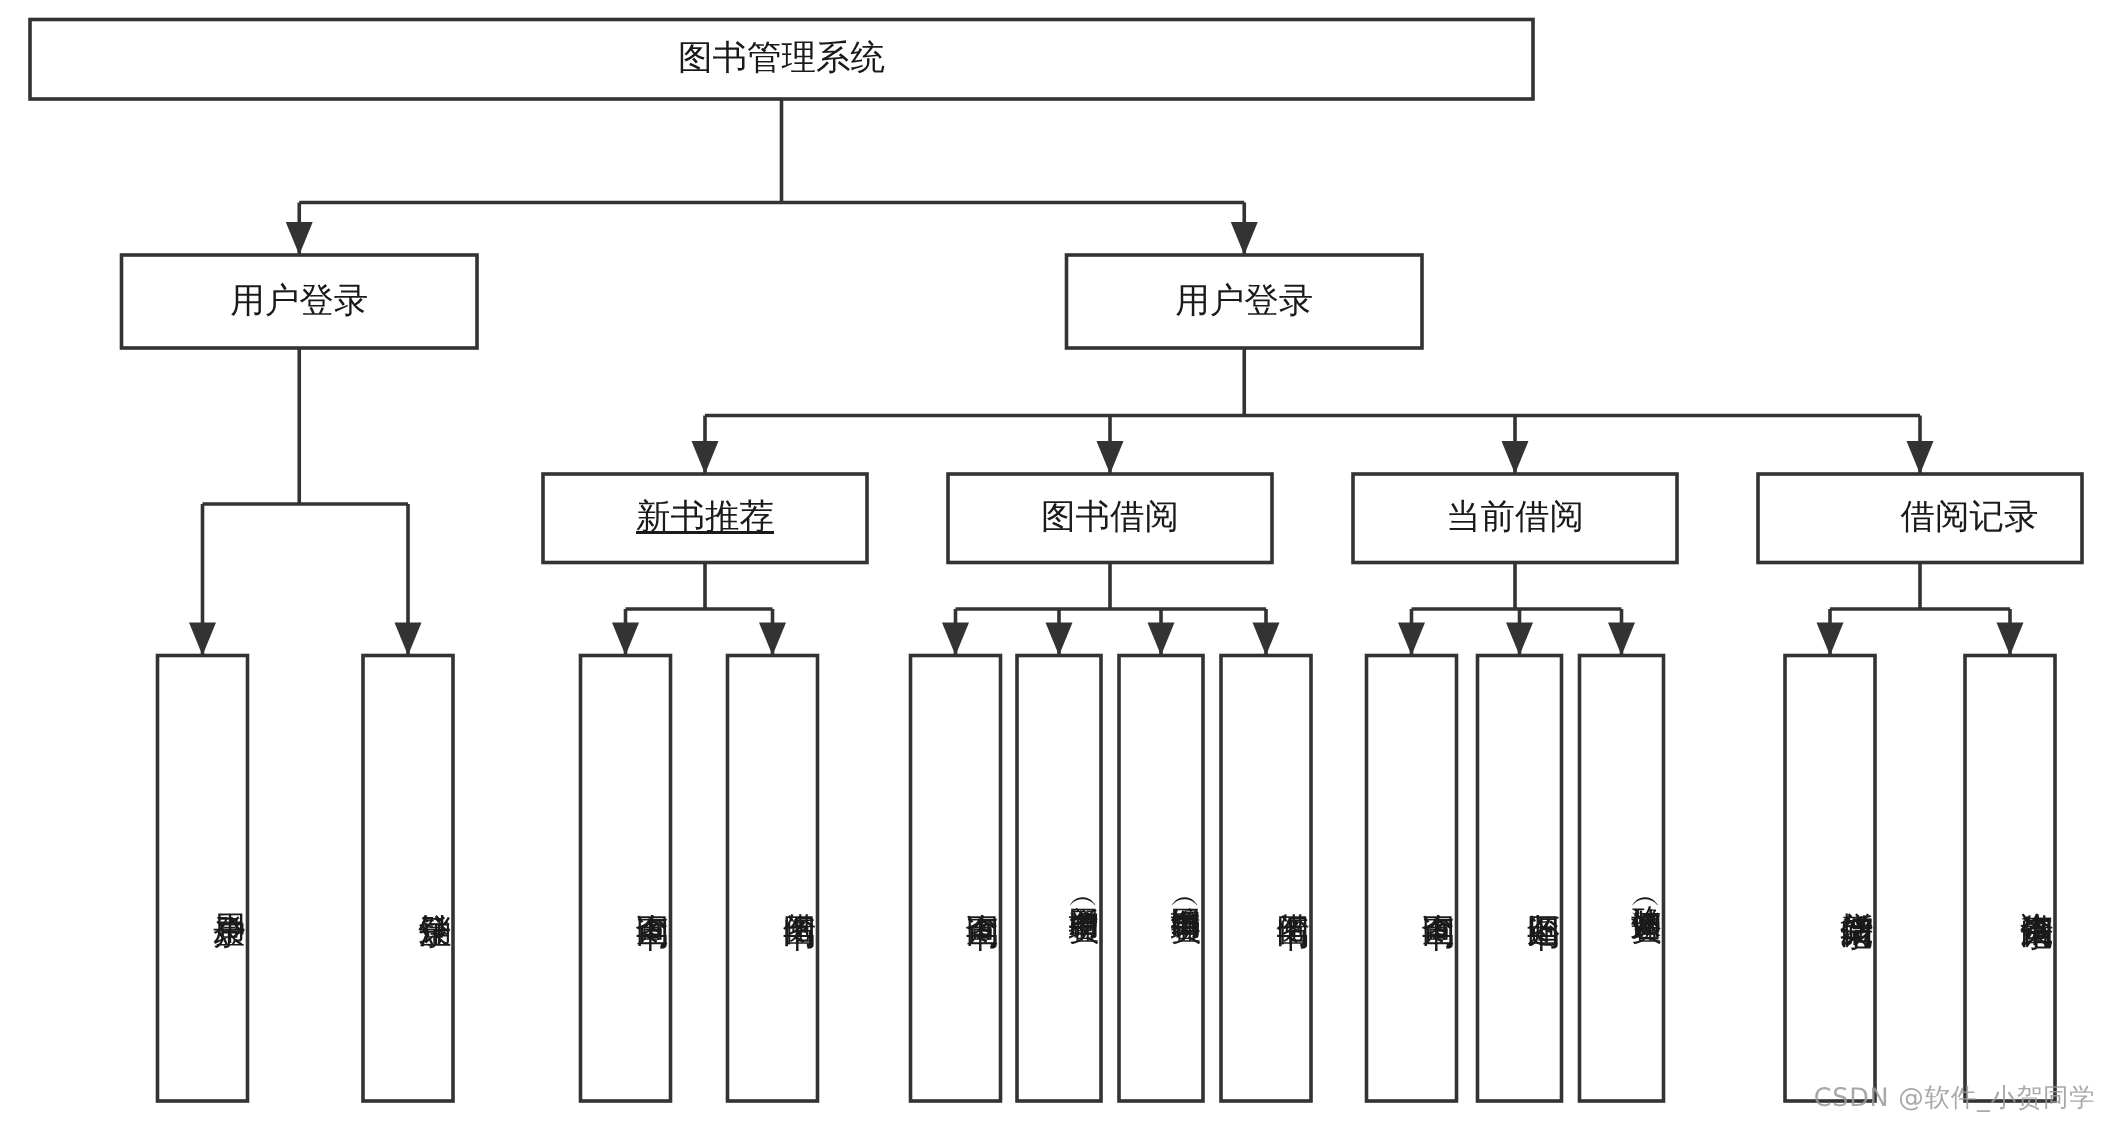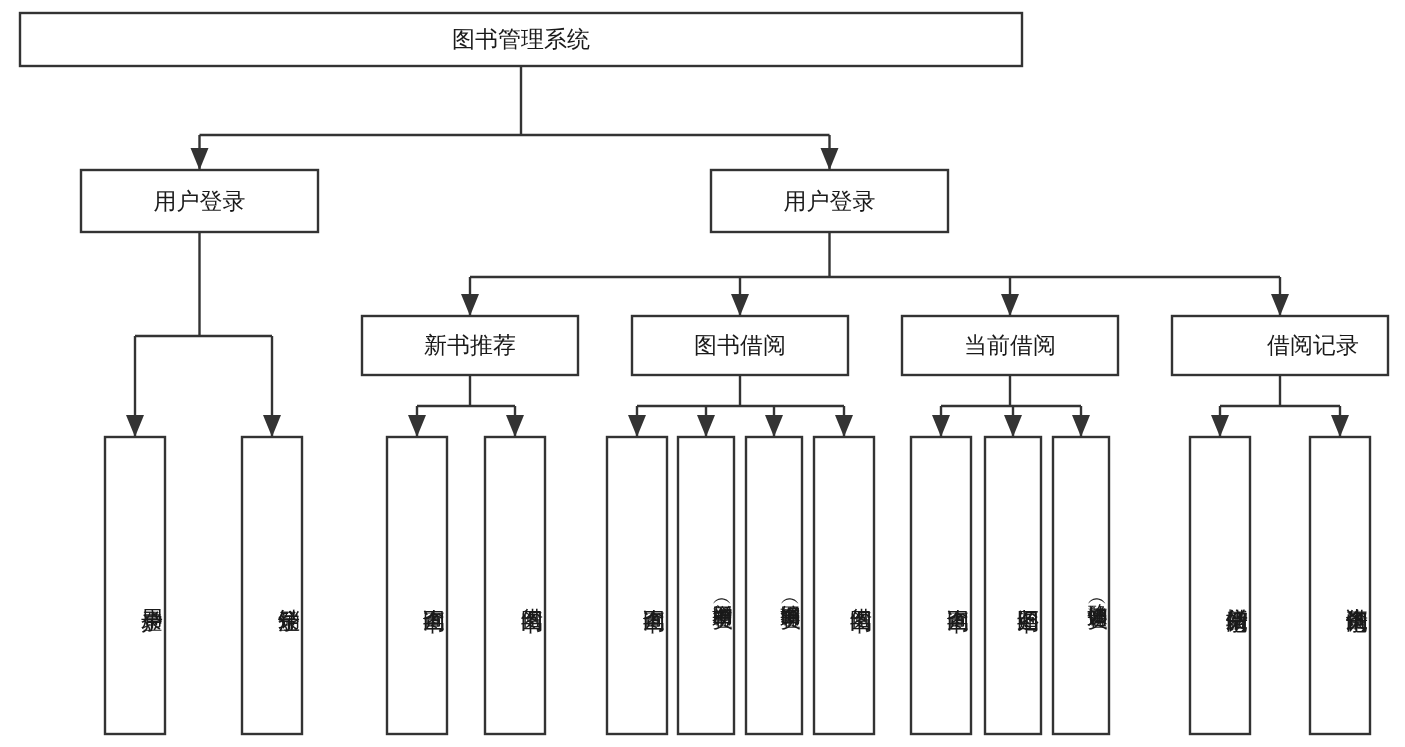--- a/index.html
+++ b/index.html
@@ -153,33 +153,34 @@
         <rect x="1053" y="437" width="56" height="297" class="node-box"></rect>
         <rect x="1190" y="437" width="60" height="297" class="node-box"></rect>
         <rect x="1310" y="437" width="60" height="297" class="node-box"></rect>
       </g>
   </svg>
 
   <div id="labels-layer">
       <div class="node-label label-h" style="left: 20px; top: 13px; width: 1002px; height: 53px;">图书管理系统</div>
       <div class="node-label label-h" style="left: 81px; top: 170px; width: 237px; height: 62px;">用户登录</div>
       <div class="node-label label-h" style="left: 711px; top: 170px; width: 237px; height: 62px;">用户登录</div>
-      <div class="node-label label-h" style="left: 362px; top: 316px; width: 216px; height: 59px;">新书推荐</div>
+      <div class="node-label label-h" style="left: 362px; top: 316px; width: 216px; height: 59px; text-decoration: underline;">新书推荐</div>
       <div class="node-label label-h" style="left: 632px; top: 316px; width: 216px; height: 59px; border-radius: 10px;">图书借阅</div>
       <div class="node-label label-h" style="left: 902px; top: 316px; width: 216px; height: 59px;">当前借阅</div>
       <div class="node-label label-h" style="left: 1172px; top: 316px; width: 216px; height: 59px; padding-left: 33px;">借阅记录</div>
       <div class="node-label label-v" style="left: 105px; top: 437px; width: 60px; height: 297px; align-items: flex-start; padding-top: 14px; box-sizing: border-box;">用户登录</div>
       <div class="node-label label-v" style="left: 242px; top: 437px; width: 60px; height: 297px; align-items: flex-start; padding-top: 14px; box-sizing: border-box;">注销登录</div>
       <div class="node-label label-v" style="left: 387px; top: 437px; width: 60px; height: 297px; align-items: flex-start; padding-top: 14px; box-sizing: border-box;">查询图书</div>
       <div class="node-label label-v" style="left: 485px; top: 437px; width: 60px; height: 297px; align-items: flex-start; padding-top: 14px; box-sizing: border-box;">借阅图书</div>
       <div class="node-label label-v" style="left: 607px; top: 437px; width: 60px; height: 297px; align-items: flex-start; padding-top: 14px; box-sizing: border-box;">查询图书</div>
       <div class="node-label label-v" style="left: 678px; top: 437px; width: 56px; height: 297px; align-items: flex-start; padding-top: 14px; box-sizing: border-box; font-size: 20px;">新增图书（管理员）</div>
       <div class="node-label label-v" style="left: 746px; top: 437px; width: 56px; height: 297px; align-items: flex-start; padding-top: 14px; box-sizing: border-box; font-size: 20px;">编辑图书（管理员）</div>
       <div class="node-label label-v" style="left: 814px; top: 437px; width: 60px; height: 297px; align-items: flex-start; padding-top: 14px; box-sizing: border-box;">借阅图书</div>
       <div class="node-label label-v" style="left: 911px; top: 437px; width: 60px; height: 297px; align-items: flex-start; padding-top: 14px; box-sizing: border-box;">查询图书</div>
       <div class="node-label label-v" style="left: 985px; top: 437px; width: 56px; height: 297px; align-items: flex-start; padding-top: 14px; box-sizing: border-box;">归还图书</div>
       <div class="node-label label-v" style="left: 1053px; top: 437px; width: 56px; height: 297px; align-items: flex-start; padding-top: 14px; box-sizing: border-box; font-size: 20px;">确认归还（管理员）</div>
       <div class="node-label label-v" style="left: 1190px; top: 437px; width: 60px; height: 297px; align-items: flex-start; padding-top: 14px; box-sizing: border-box;">新增借阅记录</div>
       <div class="node-label label-v" style="left: 1310px; top: 437px; width: 60px; height: 297px; align-items: flex-start; padding-top: 14px; box-sizing: border-box;">查询借阅记录</div>
     </div>
 
+  <div class="watermark">CSDN @软件_小贺同学</div>
 
 </div>
 
 </body></html>

